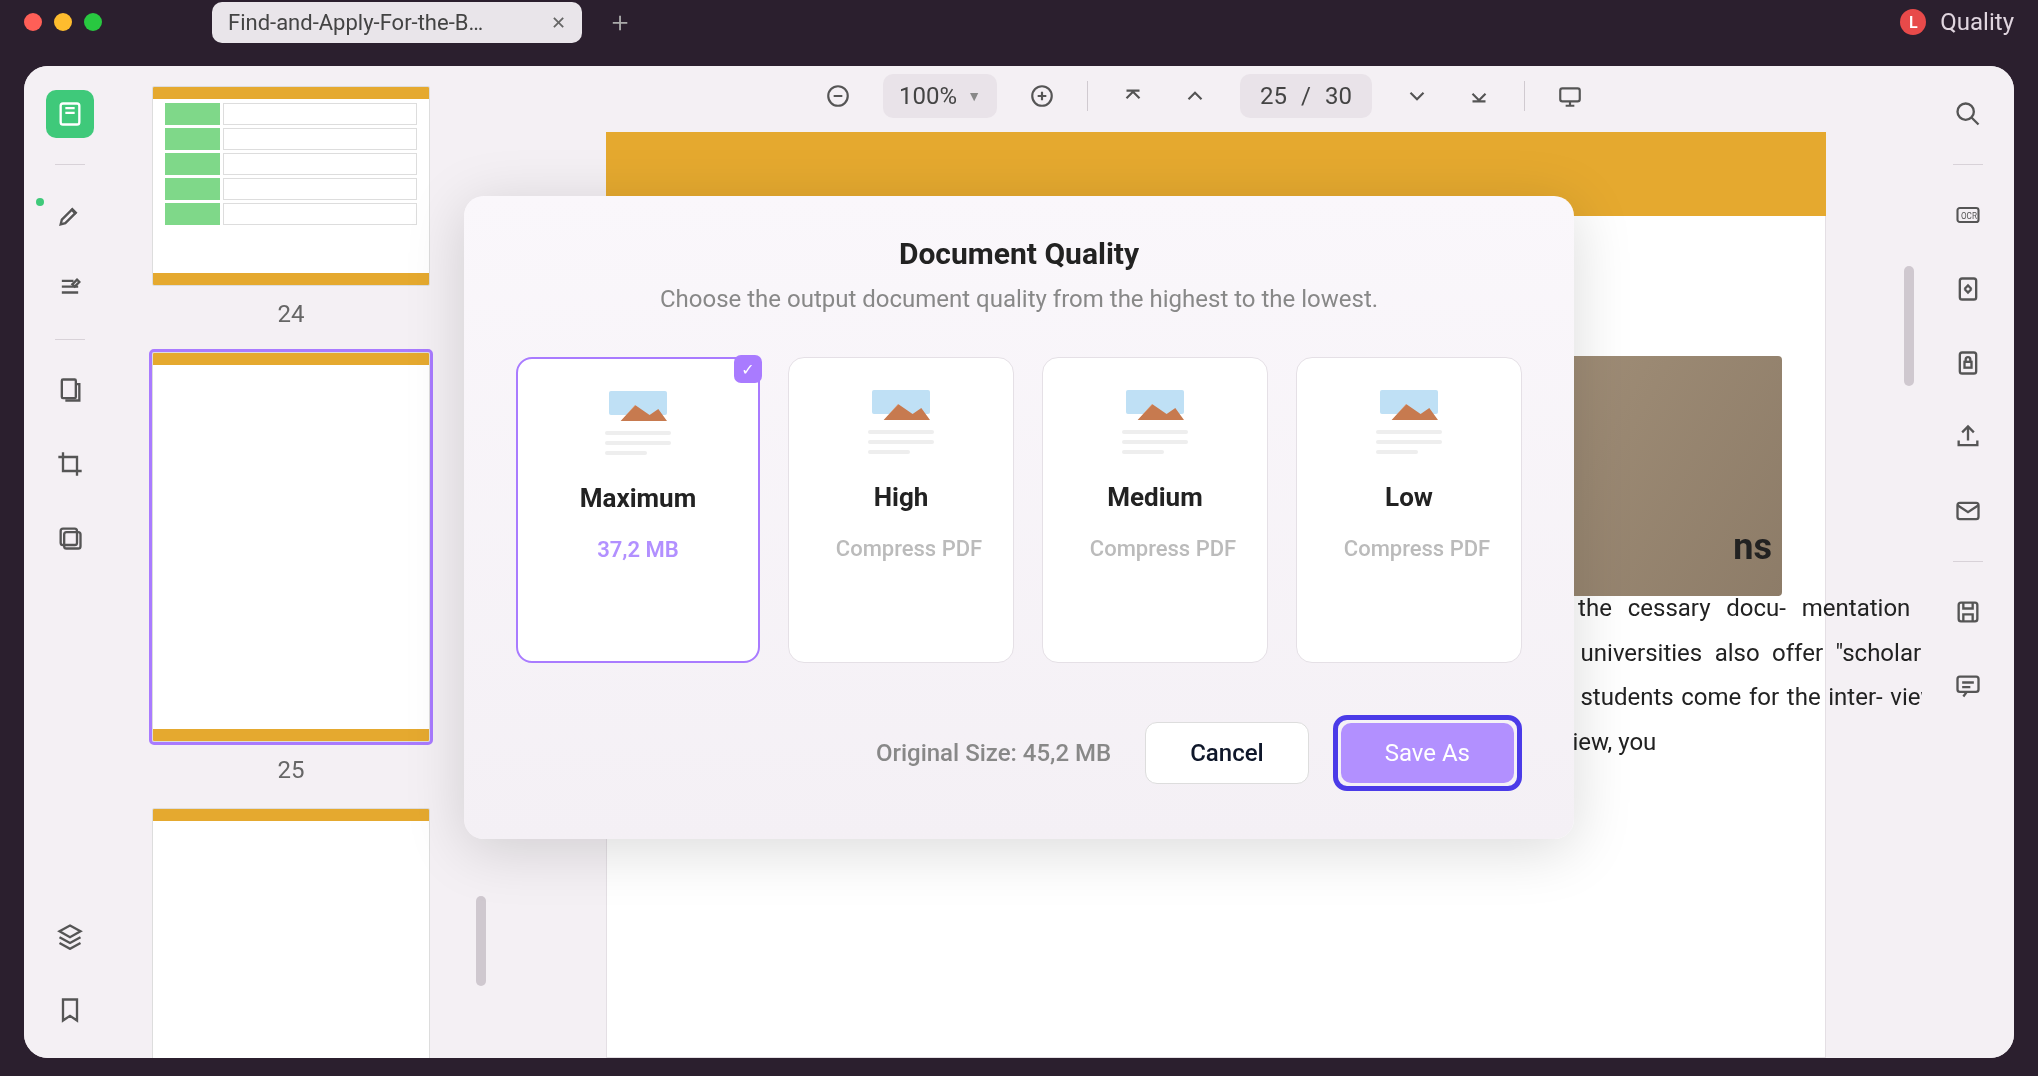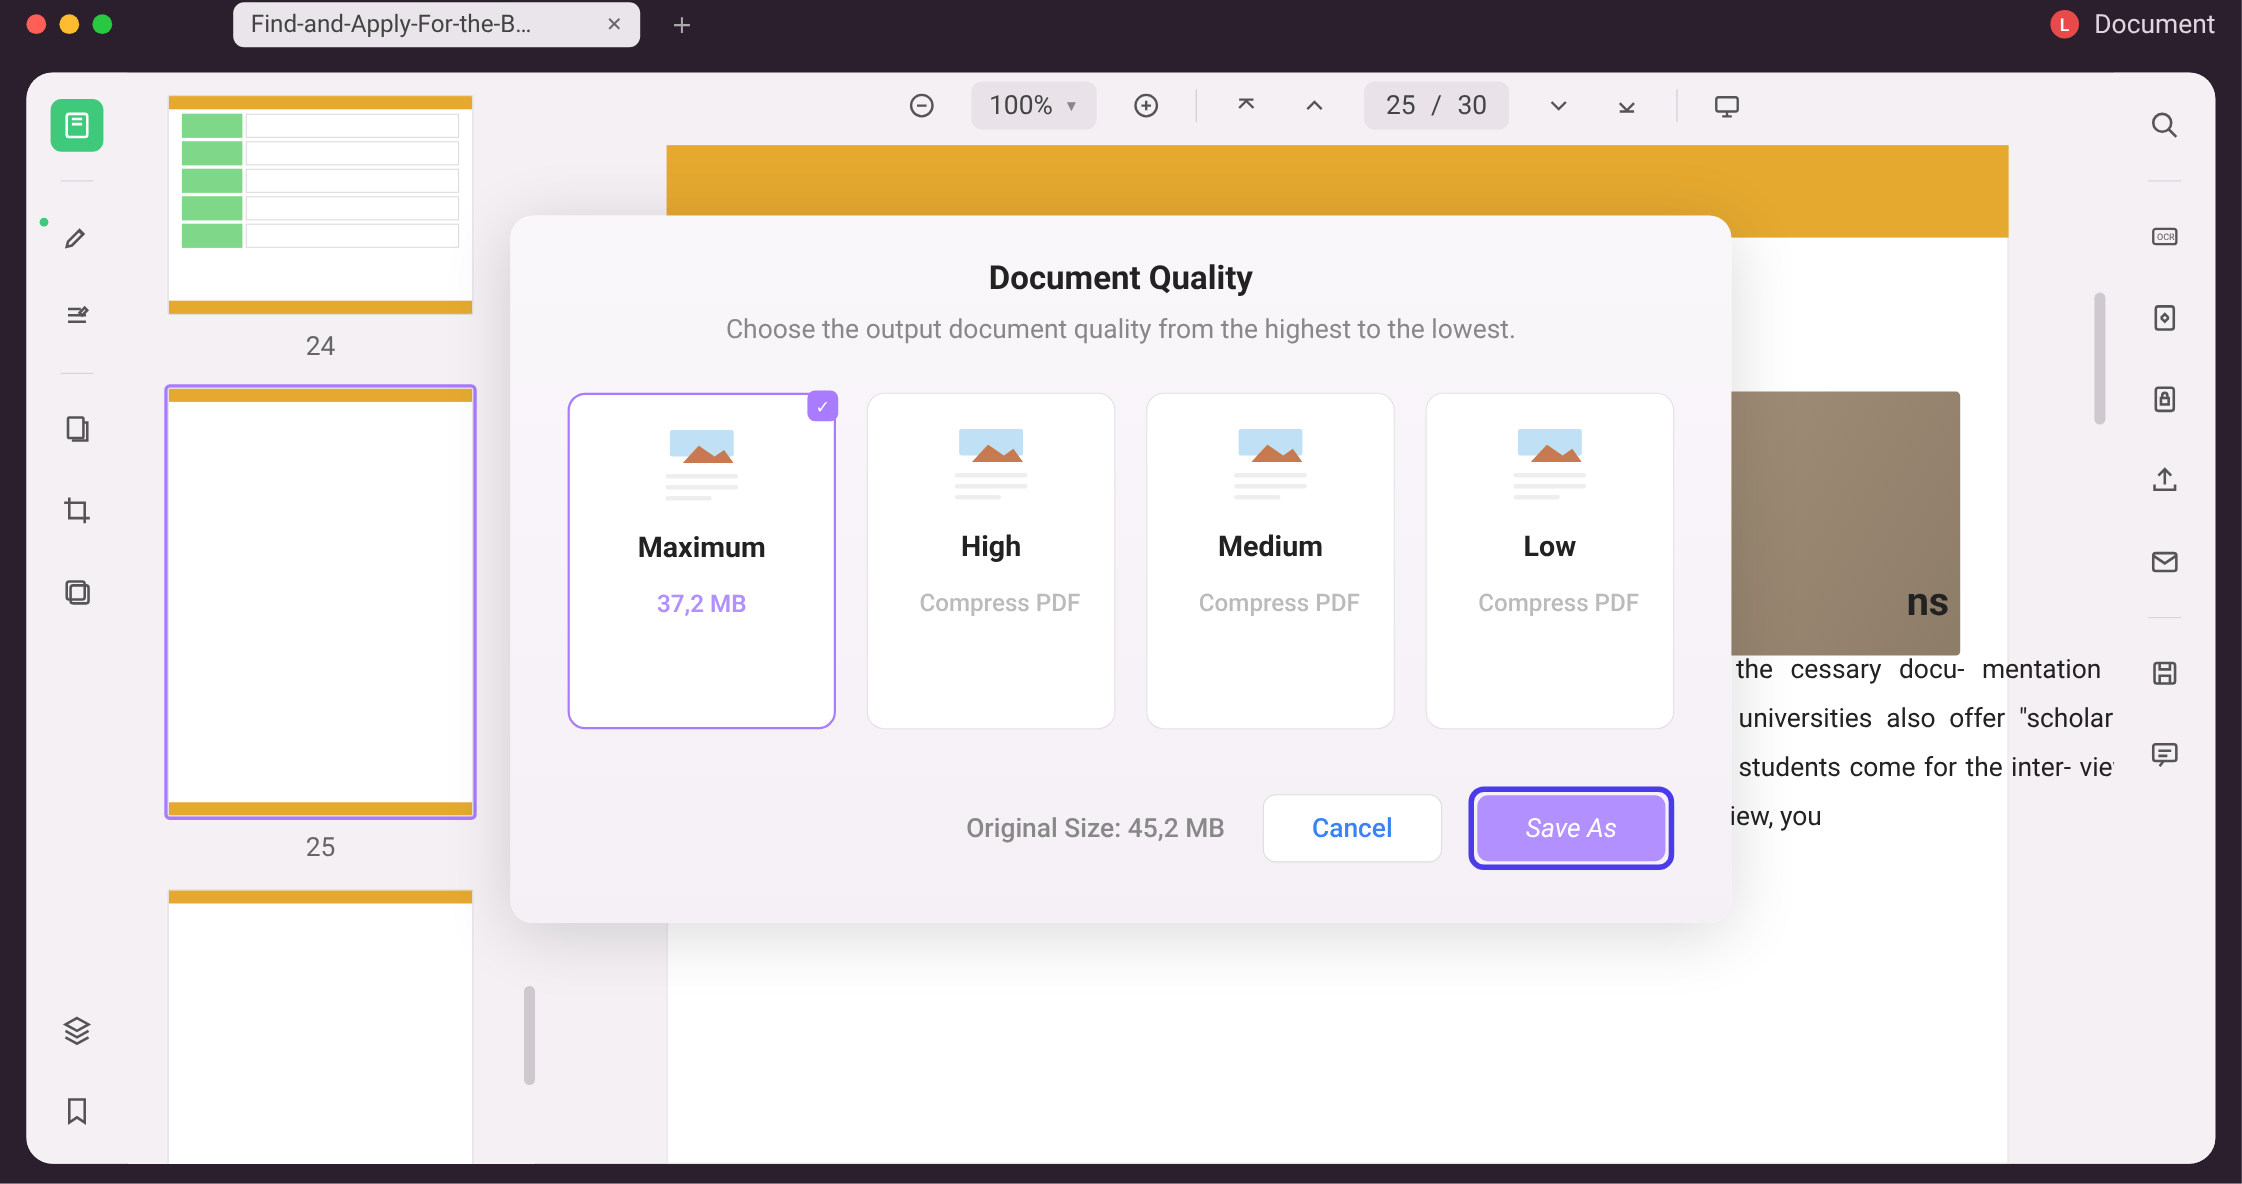--- a/index.html
+++ b/index.html
@@ -74,23 +74,23 @@
 .quality-thumb .line { position:absolute; height:4px; left:2px; right:2px; background:#eee; border-radius:2px; }
 .quality-thumb .l1 { top:40px; }
 .quality-thumb .l2 { top:50px; }
 .quality-thumb .l3 { top:60px; width:60%; }
 .quality-label { font-size:26px; font-weight:700; color:#222; margin-bottom:24px; }
 .quality-sub { font-size:22px; font-weight:600; color:#b290ff; }
 .quality-sub.gray { color:#bbb; font-weight:500;margin-left:16px; }
 .modal-footer { display:flex; align-items:center; gap:24px; }
 .orig-size { font-size:24px; color:#888; font-weight:500; flex:1; text-align:right; padding-right:10px;}
 .btn { border-radius:12px; padding:16px 44px; font-size:24px; font-weight:500; cursor:pointer; border:none; }
-.btn-cancel { background:#fff; border:1px solid #ddd; color:#3b82f6; }
+.btn-cancel { background:#fff; border:1px solid #ddd; color:#0f172a; }
 .btn-save-wrap { border:5px solid #4b3be8; border-radius:14px; padding:3px; }
-.btn-save { background:#b290ff; color:#fff; padding:16px 44px; border-radius:10px; border:none; font-size:24px;font-style:italic; }
+.btn-save { background:#b290ff; color:#fff; padding:16px 44px; border-radius:10px; border:none; font-size:24px; }
 
 .doc-text { position:absolute; top:460px; left:760px; width:720px; color:#222; font-size:24px; line-height:1.86; text-align:justify; }
 .doc-head { position:absolute; top:400px; right:150px; font-size:36px; font-weight:700; color:#222; }
 .doc-img { position:absolute; top:230px; right:140px; width:380px; height:240px; background:linear-gradient(120deg,#a8957d,#8d7c68); border-radius:4px; }
 </style>
 </head>
 <body>
 
 <div class="titlebar">
   <div class="traffic-lights">
@@ -101,21 +101,21 @@
   <div class="top-spacer"></div>
   <div class="tab">
     <span class="tab-title">Find-and-Apply-For-the-B…</span>
     <span class="tab-close">✕</span>
   </div>
   <div class="new-tab">＋</div>
   <div class="title-right">
     <div class="avatar">
         <span>L</span>
       </div>
-    <div class="upgrade">Document</div>
+    <div class="upgrade">Quality</div>
   </div>
 </div>
 
 <div class="workspace">
   <div class="status-dot"></div>
 
   <div class="left-rail">
     <div class="rail-btn active">
       <svg viewBox="0 0 24 24" fill="none" stroke="currentColor" stroke-width="2">
           <rect x="4" y="3" width="16" height="18" rx="2"></rect>

